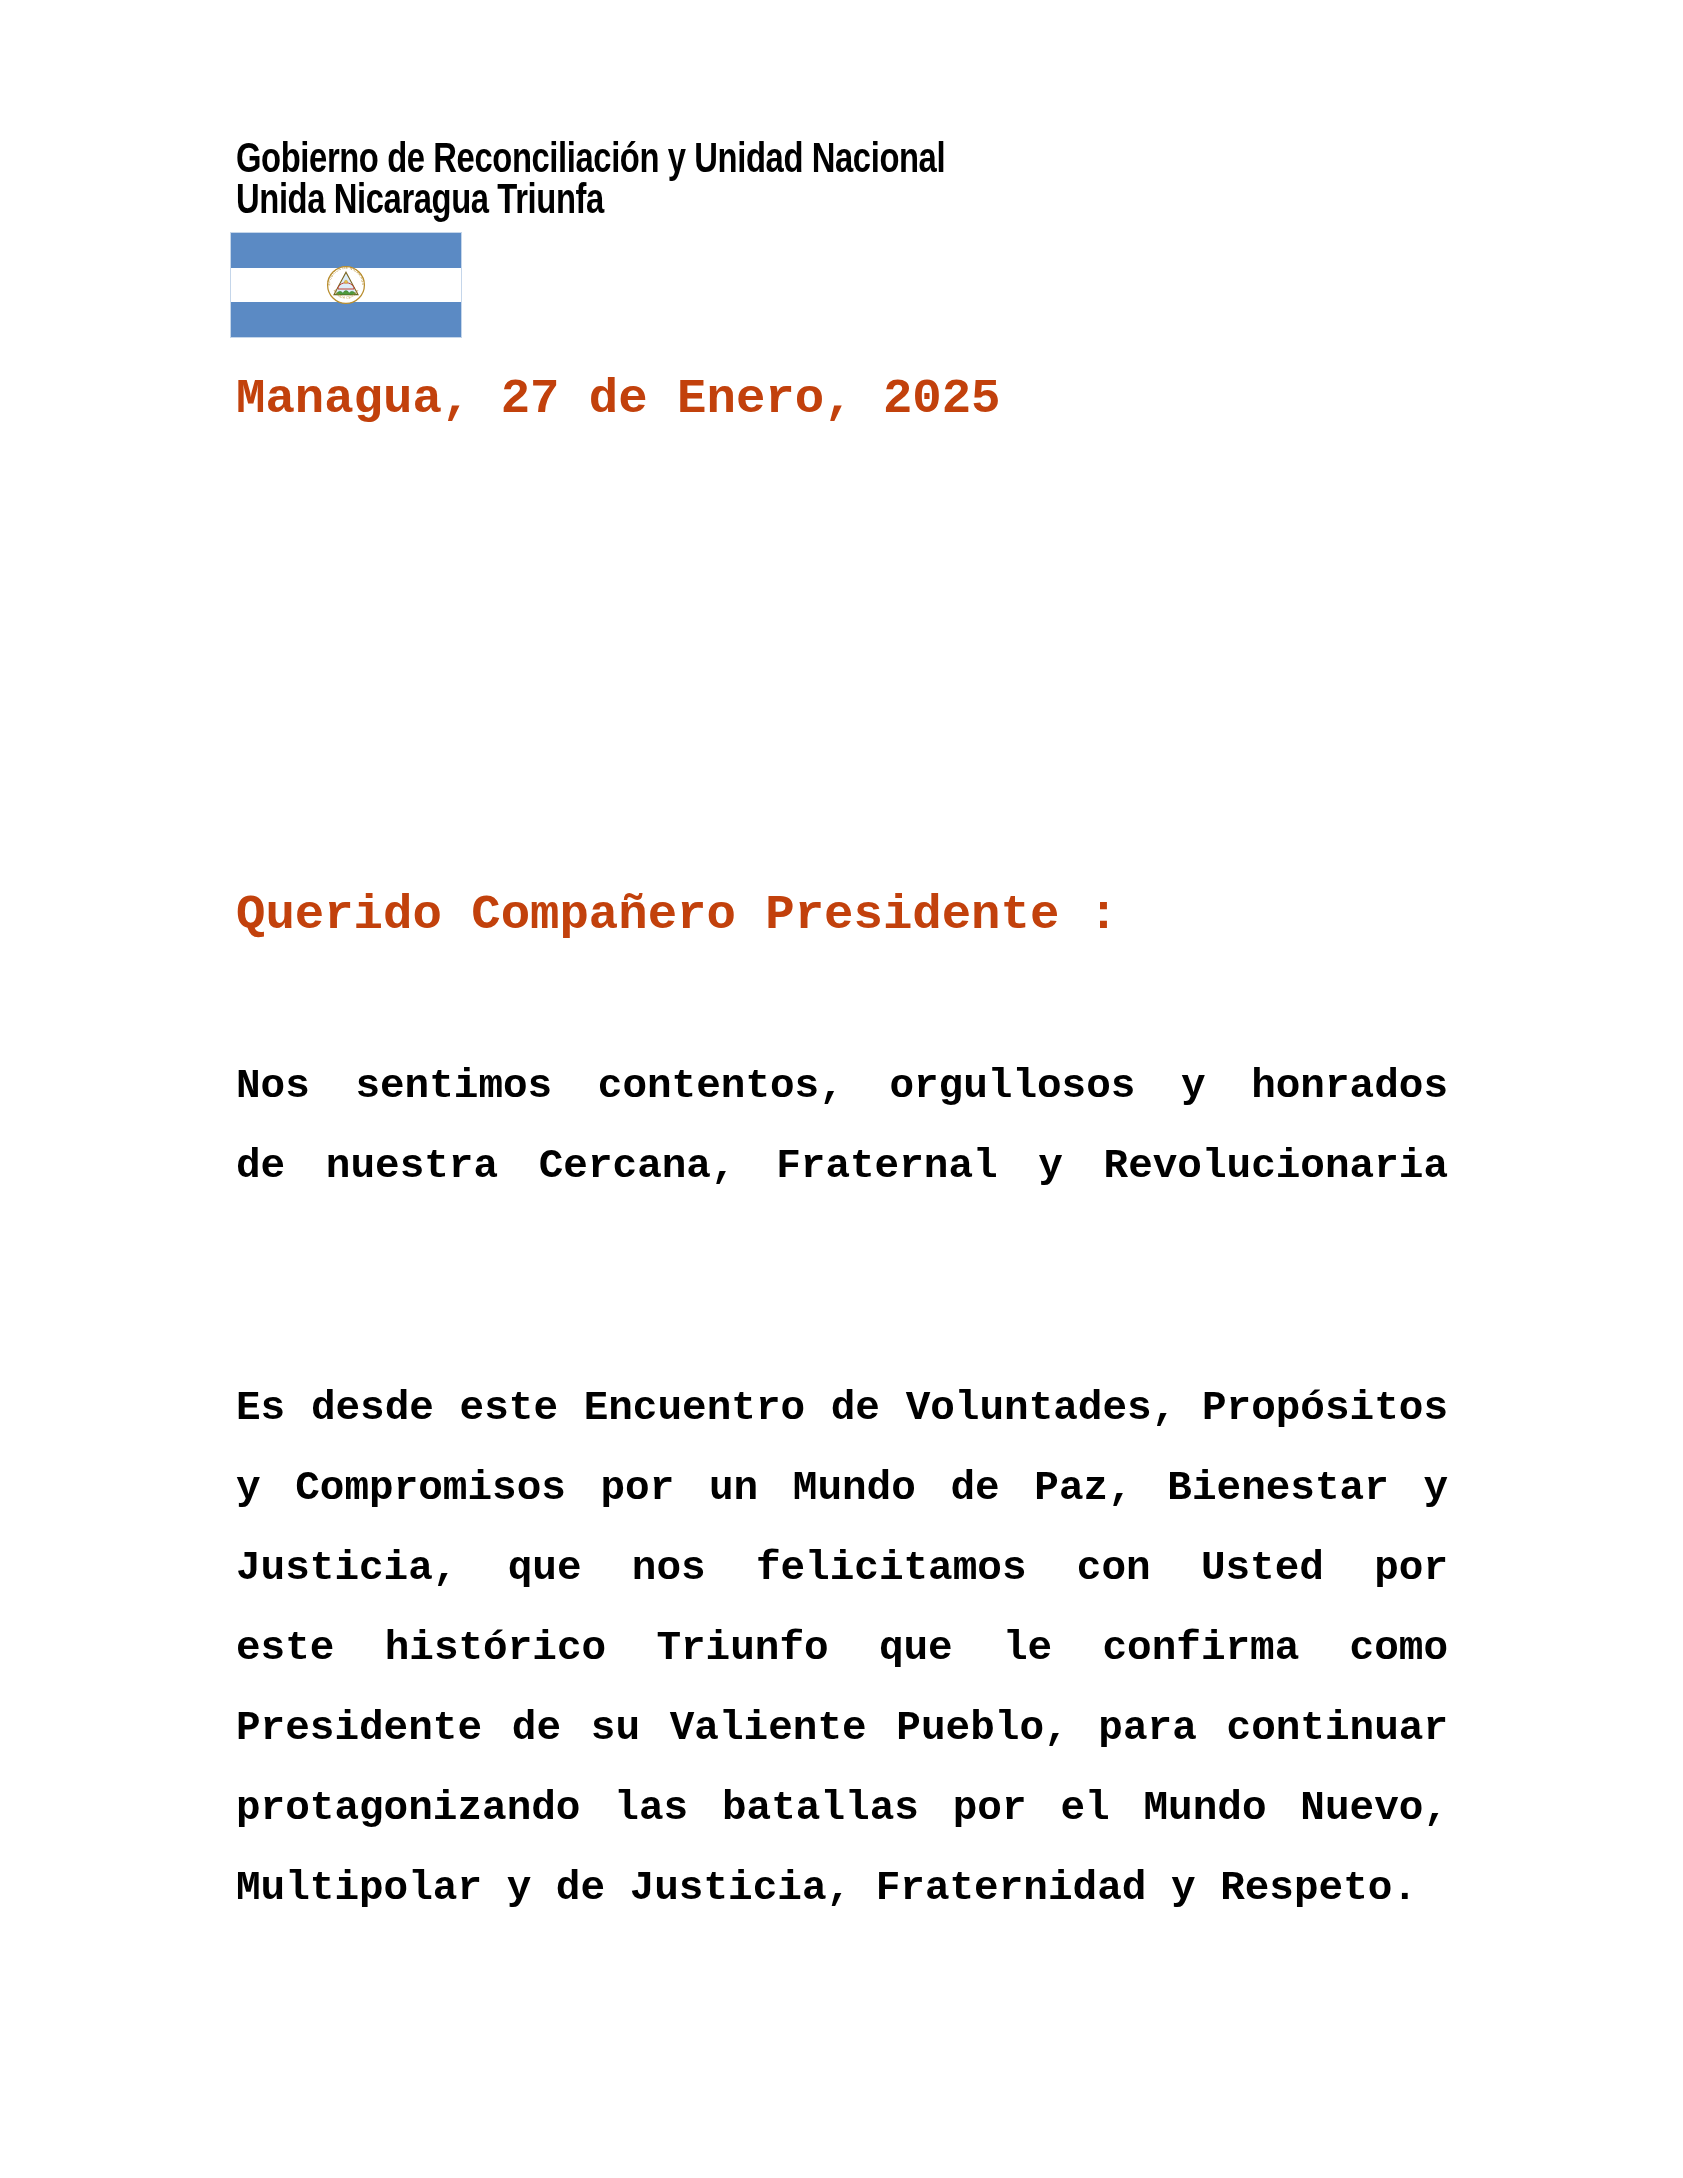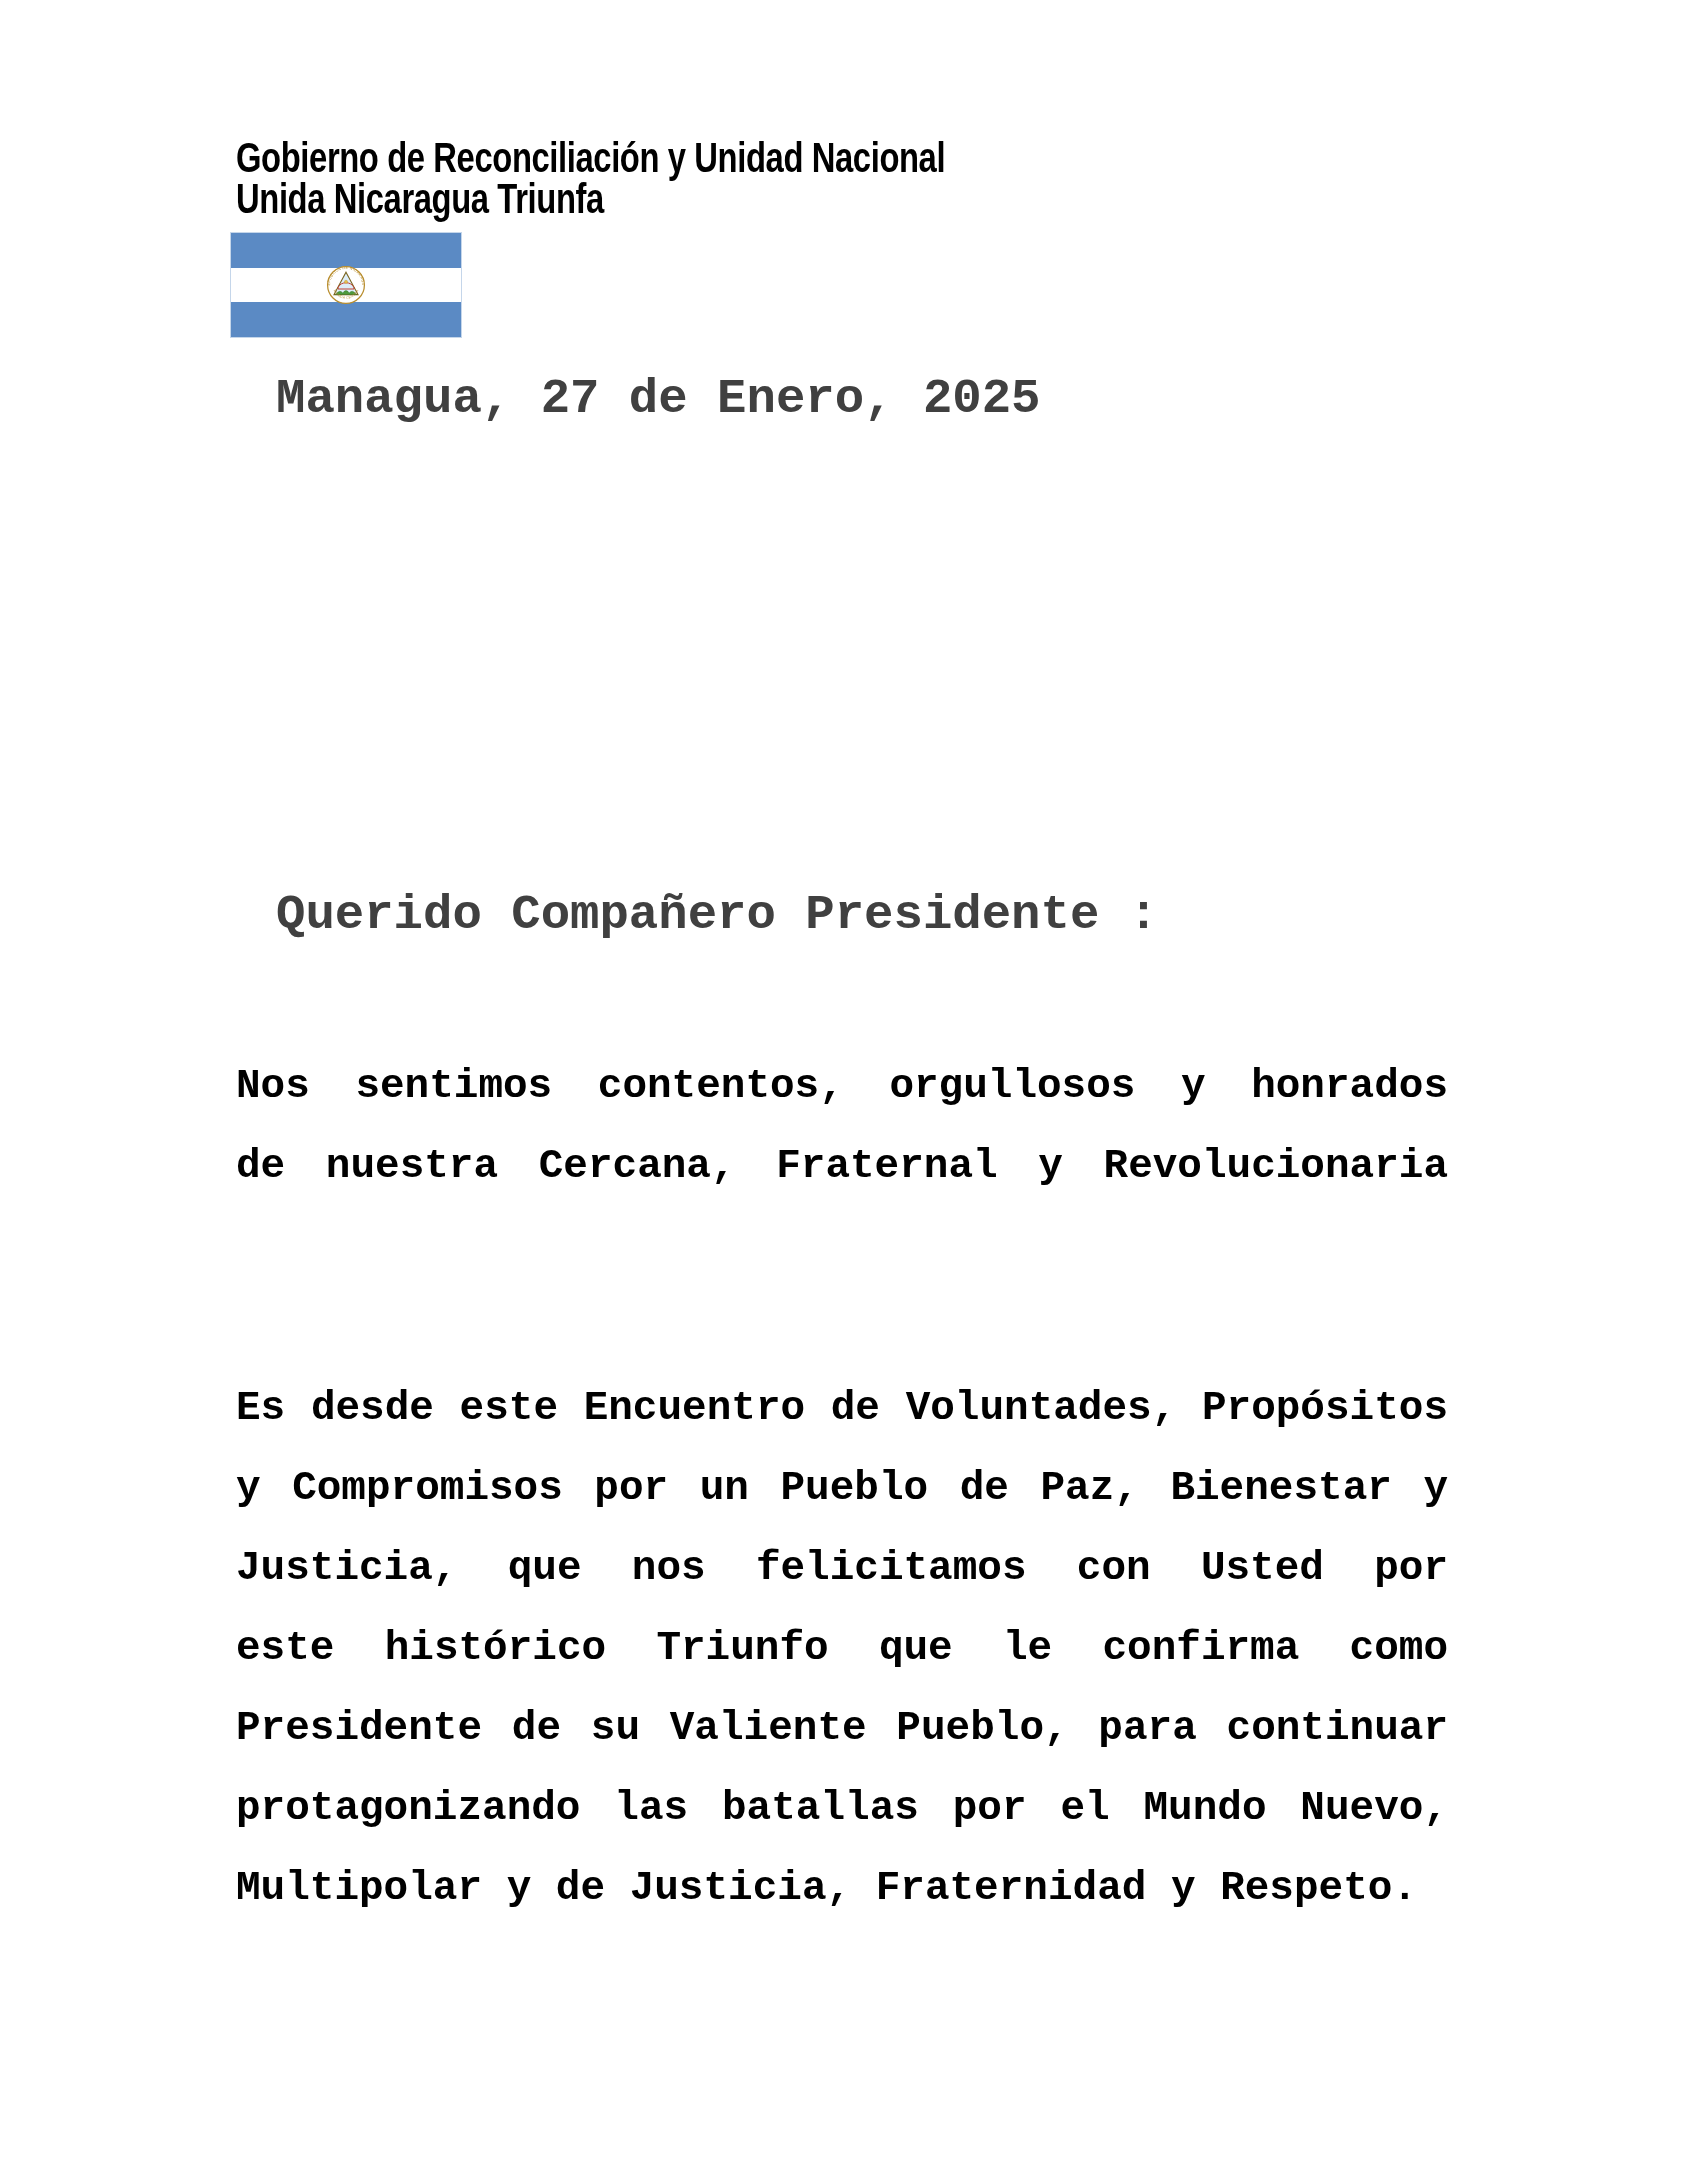--- a/index.html
+++ b/index.html
@@ -46,22 +46,21 @@
   }
   
   .mono-lg{
     position:absolute;
     left:236px;
     font-family:"Liberation Mono", monospace;
     font-weight:bold;
     font-size:49px;
     line-height:49px;
     white-space:pre;
-    color:#404040;
-    margin-left:40px;
+    color:#c2410c;
   }
   .addr{line-height:56px;}
   .para{
     position:absolute;
     left:236px;
     width:1212px;
     font-family:"Liberation Mono", monospace;
     font-weight:bold;
     font-size:41px;
     line-height:80px;
@@ -108,21 +107,21 @@
 
   <div class="mono-lg" style="top:891px;">Querido Compañero Presidente :</div>
 
   <div class="para" style="top:1046px;">
       <div class="tline just">Nos sentimos contentos, orgullosos y honrados</div>
       <div class="tline just">de nuestra Cercana, Fraternal y Revolucionaria</div>
     </div>
 
   <div class="para" style="top:1368px;">
       <div class="tline just">Es desde este Encuentro de Voluntades, Propósitos</div>
-      <div class="tline just">y Compromisos por un Pueblo de Paz, Bienestar y</div>
+      <div class="tline just">y Compromisos por un Mundo de Paz, Bienestar y</div>
       <div class="tline just">Justicia, que nos felicitamos con Usted por</div>
       <div class="tline just">este histórico Triunfo que le confirma como</div>
       <div class="tline just">Presidente de su Valiente Pueblo, para continuar</div>
       <div class="tline just">protagonizando las batallas por el Mundo Nuevo,</div>
       <div class="tline">Multipolar y de Justicia, Fraternidad y Respeto.</div>
     </div>
 
 </div>
 
 

